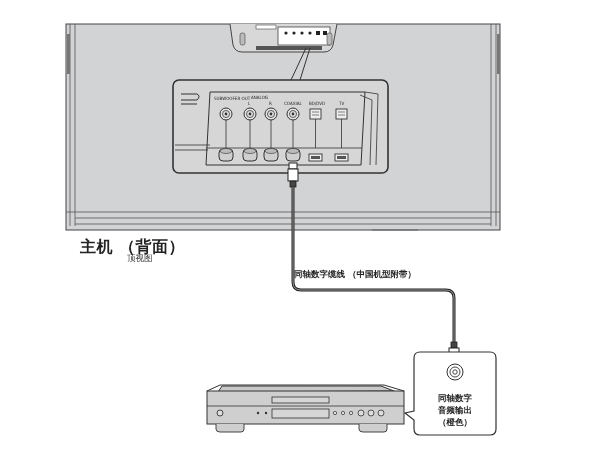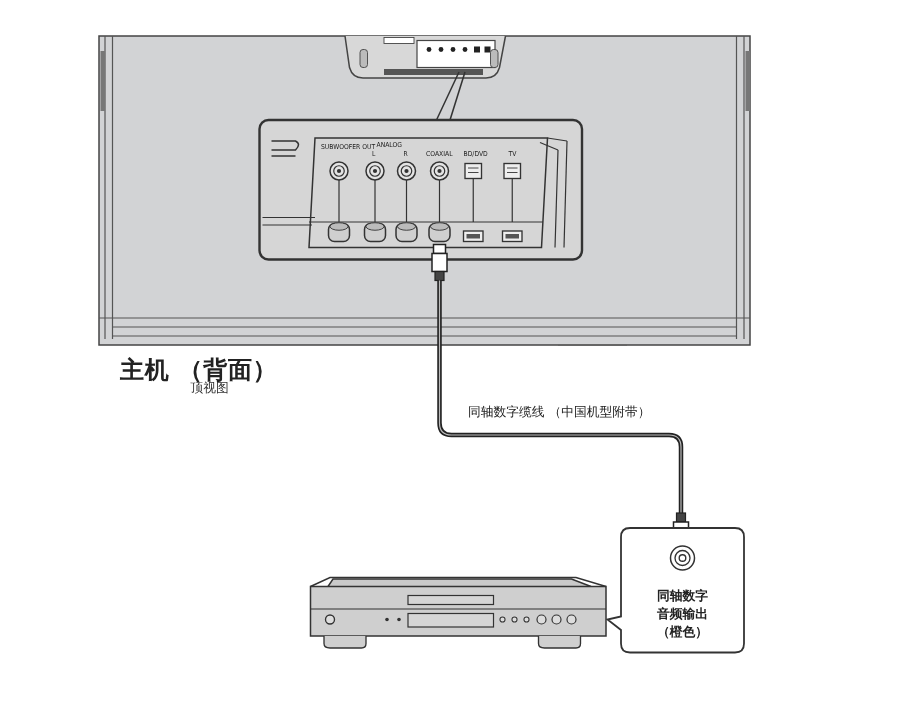--- a/index.html
+++ b/index.html
@@ -2,21 +2,21 @@
 <html><head>
 <meta charset="utf-8">
 <style>
   html, body { margin: 0; padding: 0; background: #ffffff; }
   body { width: 600px; height: 469px; position: relative; overflow: hidden;
          font-family: "DejaVu Sans", sans-serif; }
   svg { position: absolute; left: 0; top: 0; }
   .lbl { position: absolute; color: #222; white-space: nowrap; }
   .title { left: 80px; top: 237px; font-size: 16px; font-weight: bold; letter-spacing: 0.5px; }
   .subtitle { left: 80px; top: 253px; font-size: 8.5px; color: #333; margin-left: 47px; }
-  .cable-lbl { left: 312px; top: 269px; font-size: 8.5px; color: #222; }
+  .cable-lbl { left: 294px; top: 269px; font-size: 8.5px; color: #222; font-weight: bold; }
   .callout-lbl { left: 415px; top: 392px; width: 80px; font-size: 8.5px; text-align: center; line-height: 12px; color: #222; font-weight: bold; }
   .port-lbl { position: absolute; font-size: 4.5px; color: #222; white-space: nowrap; font-family: "DejaVu Sans Condensed","DejaVu Sans", sans-serif; }
 </style>
 </head>
 <body>
 
 <svg width="600" height="469" viewBox="0 0 600 469">
 
   <g>
     <rect x="66" y="24" width="434" height="206" fill="#d2d3d5" stroke="#444" stroke-width="1"></rect>

